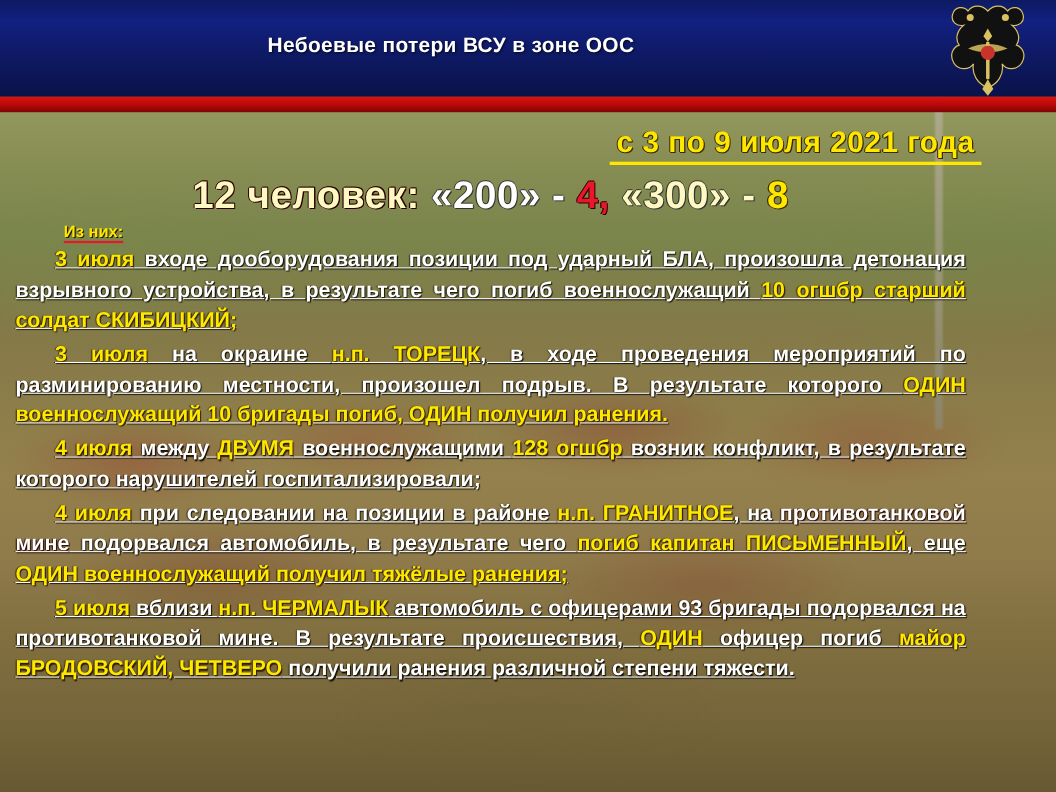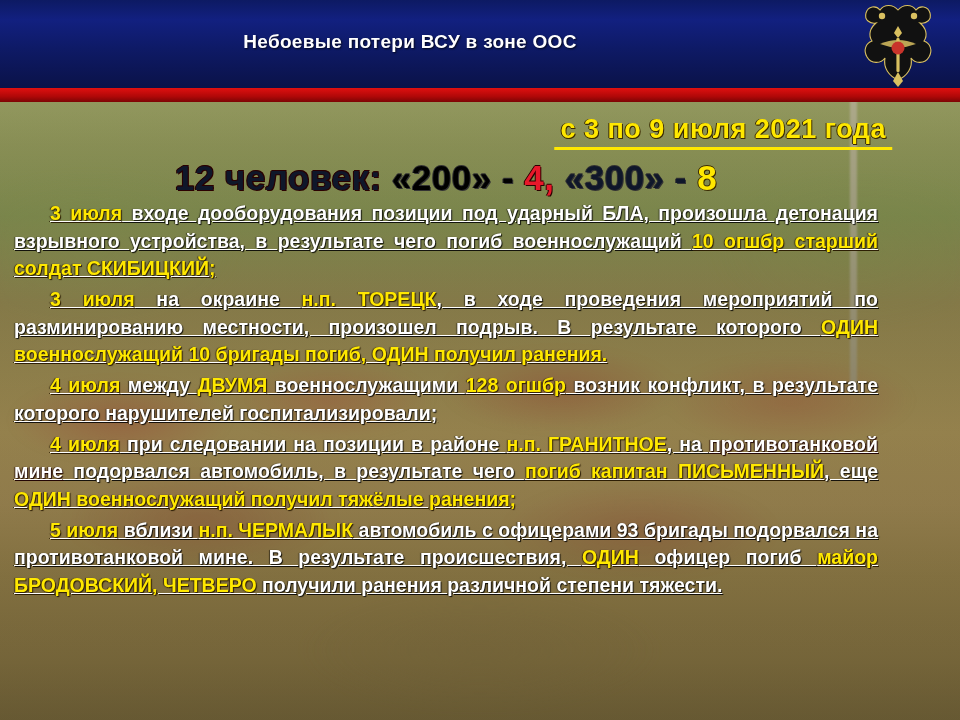--- a/index.html
+++ b/index.html
@@ -143,33 +143,33 @@
   }
   .summary {
     text-align: center;
     margin-top: 8px;
     font-size: 35px;
     font-weight: bold;
     letter-spacing: .5px;
     white-space: nowrap;
   }
   .summary .count {
-    color: #0f172a;
+    color: #fef9c3;
     text-shadow: 1px 1px 0 #2b0000, -1px 0 0 #2b0000, 0 -1px 0 #2b0000, 1px -1px 0 #2b0000;
   }
   .summary .g200 {
-    color: #000000;
+    color: #ffffff;
     text-shadow: 1px 1px 0 #333, -1px 0 0 #333, 0 -1px 0 #333;
   }
   .summary .n200 {
     color: #e8182a;
     text-shadow: 1px 1px 0 #2b0000, -1px 0 0 #2b0000, 0 -1px 0 #2b0000;
   }
   .summary .g300 {
-    color: #0f172a;
+    color: #fef9c3;
     text-shadow: 1px 1px 0 #333, -1px 0 0 #333, 0 -1px 0 #333;
   }
   .summary .n300 {
     color: #ffe800;
     text-shadow: 1px 1px 0 #3a2a00, -1px 0 0 #3a2a00, 0 -1px 0 #3a2a00;
   }
 
   .fromthem {
     margin: 4px 0 0 58px;
     display: inline-block;
@@ -243,20 +243,23 @@
     </div>
 
     <div class="summary">
       <span class="count">12 человек:</span>
       <span class="g200">«200» -</span>
       <span class="n200">4,</span>
       <span class="g300">«300» -</span>
       <span class="n300">8</span>
     </div>
 
+    <div>
+      <span class="fromthem">Из них:</span>
+    </div>
 
     <div class="body-text" id="incident-list">
         <p id="entry-1"><span class="hl-y">3 июля</span><span> входе дооборудования позиции под ударный БЛА, произошла детонация взрывного устройства, в результате чего погиб военнослужащий </span><span class="hl-y">10 огшбр старший солдат СКИБИЦКИЙ;</span></p>
         <p id="entry-2"><span class="hl-y">3 июля</span><span> на окраине </span><span class="hl-y">н.п. ТОРЕЦК</span><span>, в ходе проведения мероприятий по разминированию местности, произошел подрыв. В результате которого </span><span class="hl-y">ОДИН военнослужащий 10 бригады погиб, ОДИН получил ранения.</span></p>
         <p id="entry-3"><span class="hl-y">4 июля</span><span> между </span><span class="hl-y">ДВУМЯ</span><span> военнослужащими </span><span class="hl-y">128 огшбр</span><span>  возник конфликт, в результате которого нарушителей госпитализировали;</span></p>
         <p id="entry-4"><span class="hl-y">4 июля</span><span> при следовании на позиции в районе </span><span class="hl-y">н.п. ГРАНИТНОЕ</span><span>, на </span><span class="hl-r">противотанковой мине</span><span>  подорвался автомобиль, в результате чего </span><span class="hl-y">погиб капитан ПИСЬМЕННЫЙ</span><span>, еще </span><span class="hl-y">ОДИН военнослужащий получил тяжёлые ранения;</span></p>
         <p id="entry-5"><span class="hl-y">5 июля</span><span> вблизи </span><span class="hl-y">н.п. ЧЕРМАЛЫК</span><span> автомобиль с офицерами  93 бригады подорвался на противотанковой мине. В результате происшествия, </span><span class="hl-y">ОДИН</span><span> офицер погиб   </span><span class="hl-y">майор БРОДОВСКИЙ, ЧЕТВЕРО</span><span> получили ранения различной степени тяжести.</span></p>
       </div>
 
   </div>

